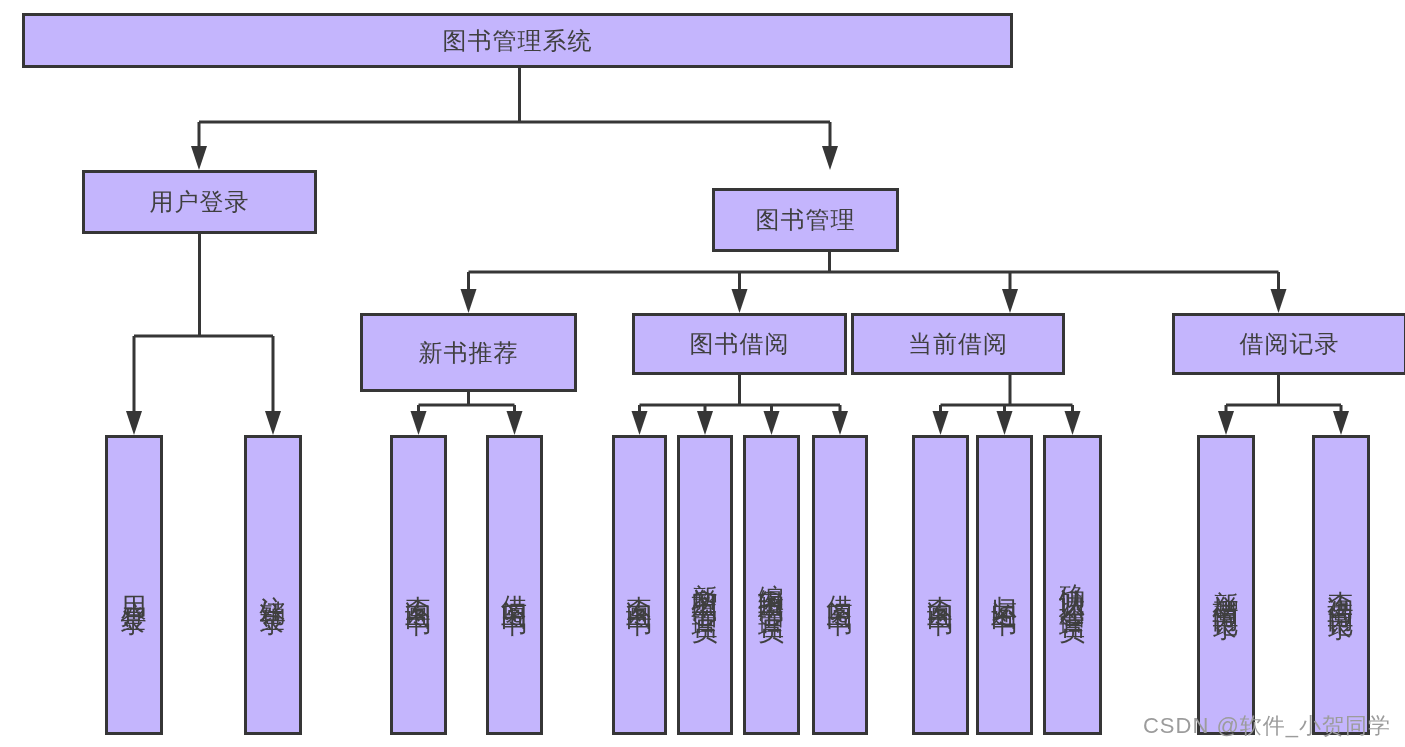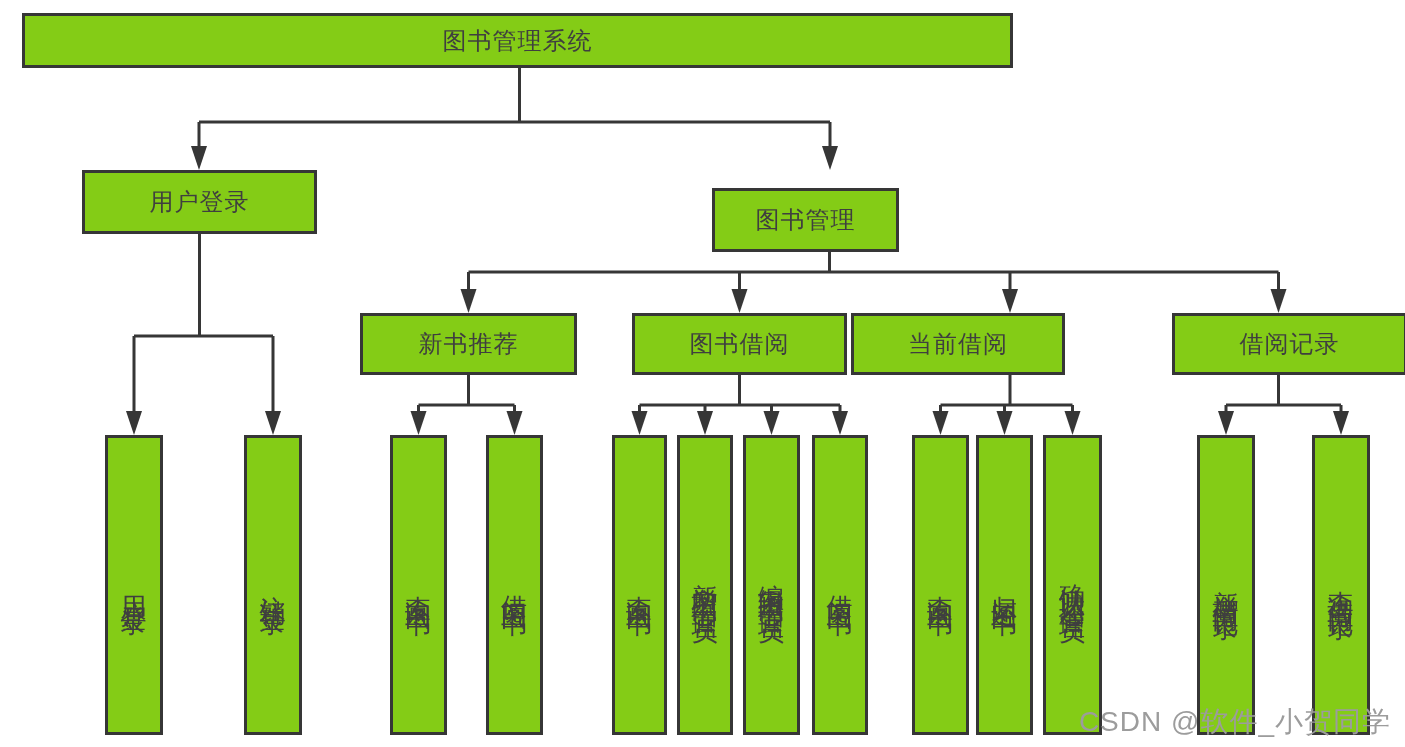--- a/index.html
+++ b/index.html
@@ -7,39 +7,39 @@
     position:relative;
     width:1405px;height:747px;
     background:#ffffff;
     overflow:hidden;
     font-family:"Liberation Sans","DejaVu Sans",sans-serif;
   }
   .connectors{position:absolute;left:0;top:0;}
   .box{
     position:absolute;
     box-sizing:border-box;
-    background:#84cc16;
+    background:#c4b5fd;
     border:3px solid #363636;
     display:flex;align-items:center;justify-content:center;
     color:#3f3f3f;
     text-align:center;
   }
   .hbox{font-size:24px;letter-spacing:1px;}
   .rootbox{font-size:24px;letter-spacing:1px;}
   .vbox{
     writing-mode:vertical-rl;
     text-orientation:mixed;
     font-size:26px;
     letter-spacing:5px;
     line-height:1;
   }
   .watermark{
     position:absolute;
     right:14px;bottom:6px;
-    font-size:28px;
+    font-size:22px;
     color:#9c9c9c;
     letter-spacing:1px;
     white-space:nowrap;
   }
 </style>
 </head>
 <body>
 
 <div class="canvas">
 
@@ -81,21 +81,21 @@
       <polygon points="1218,411 1234,411 1226,435"></polygon>
       <polygon points="1333,411 1349,411 1341,435"></polygon>
     </g>
   </svg>
 
   <div class="box rootbox" style="left:22px;top:13px;width:991px;height:55px">图书管理系统</div>
 
   <div class="box hbox" style="left:82px;top:170px;width:235px;height:64px">用户登录</div>
   <div class="box hbox" style="left:712px;top:188px;width:187px;height:64px">图书管理</div>
 
-  <div class="box hbox" style="left:360px;top:313px;width:217px;height:62px">新书推荐</div>
+  <div class="box hbox" style="left:360px;top:313px;width:217px;height:79px">新书推荐</div>
   <div class="box hbox" style="left:632px;top:313px;width:215px;height:62px">图书借阅</div>
   <div class="box hbox" style="left:851px;top:313px;width:214px;height:62px">当前借阅</div>
   <div class="box hbox" style="left:1172px;top:313px;width:235px;height:62px">借阅记录</div>
 
   <div class="box vbox" style="left:105px;top:435px;width:58px;height:300px">用户登录</div>
   <div class="box vbox" style="left:244px;top:435px;width:58px;height:300px">注销登录</div>
 
   <div class="box vbox" style="left:390px;top:435px;width:57px;height:300px">查询图书</div>
   <div class="box vbox" style="left:486px;top:435px;width:57px;height:300px">借阅图书</div>
 

